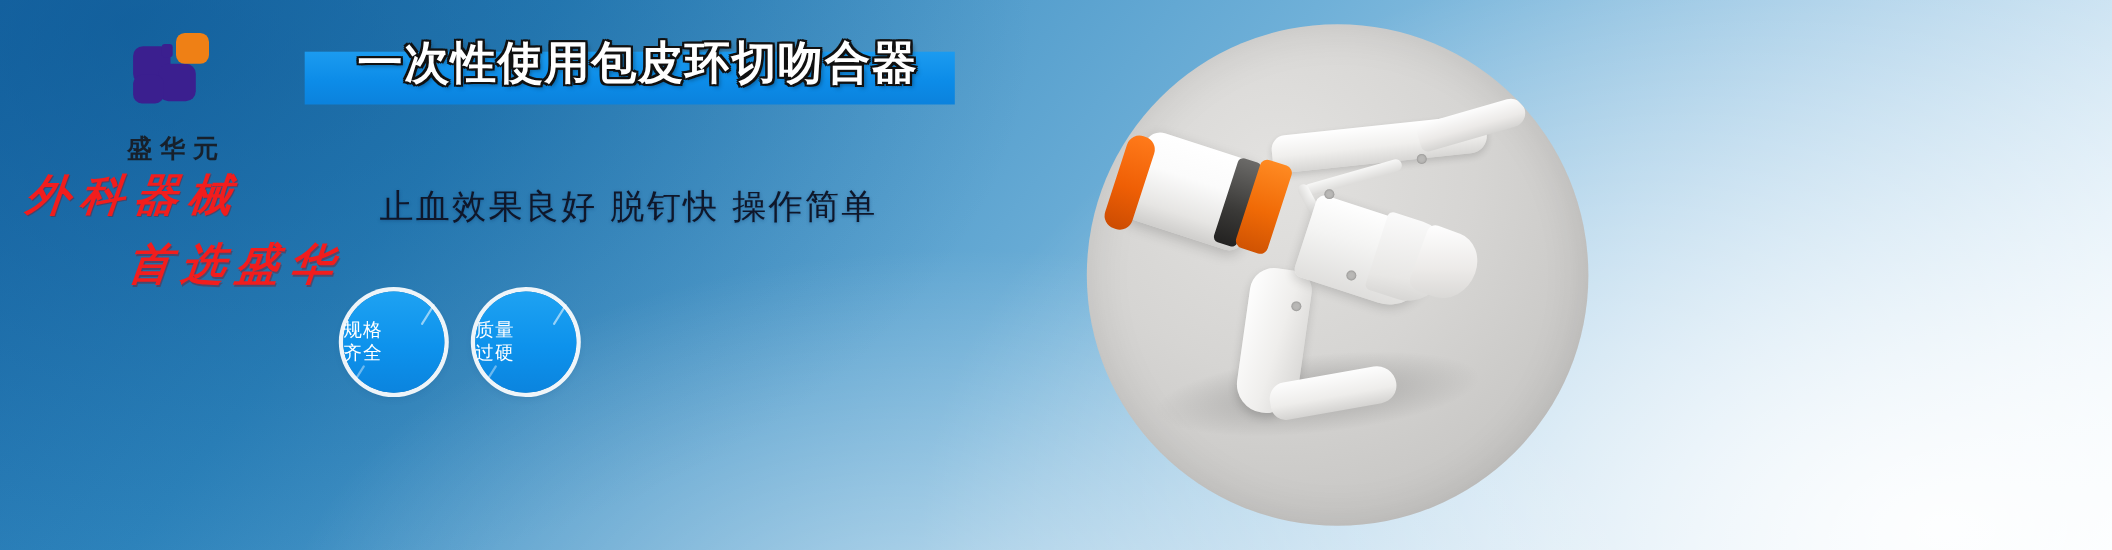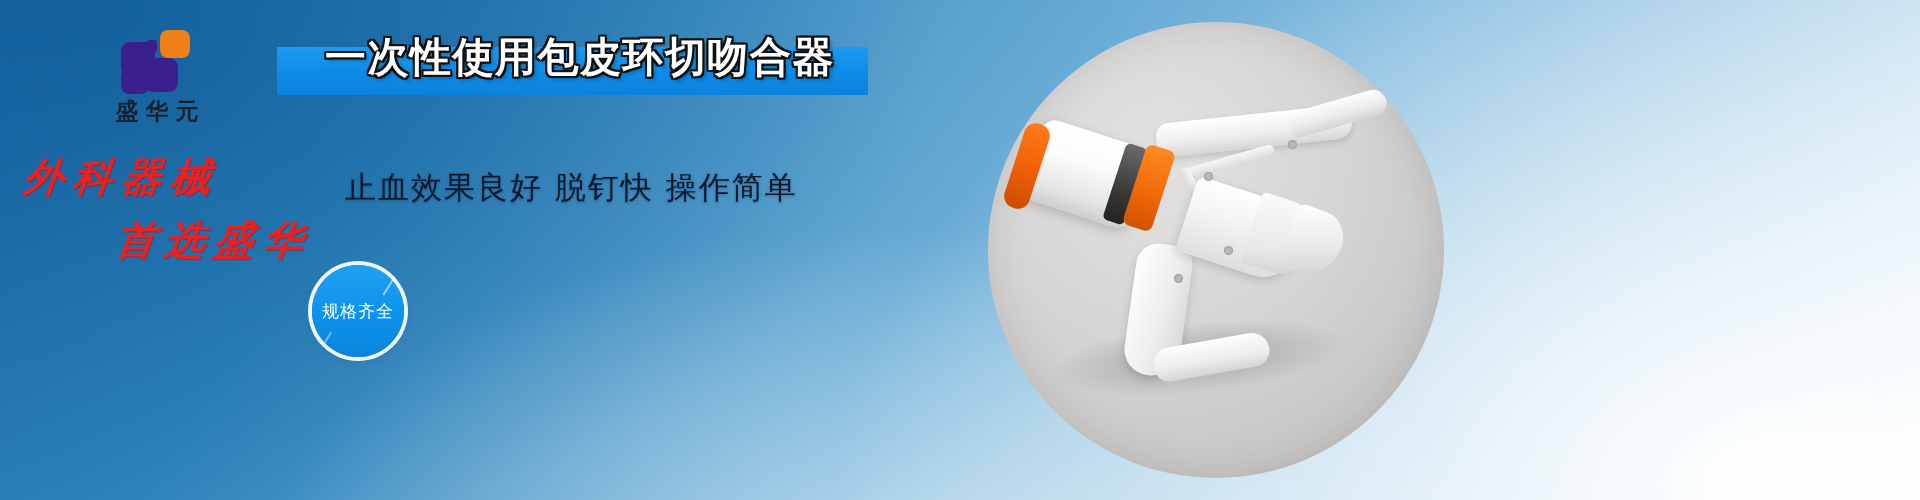--- a/index.html
+++ b/index.html
@@ -26,21 +26,21 @@
   
   .logo-block { position:absolute; left:72px; top:30px; width:170px; text-align:center; }
   .logo-mark { position:relative; width:72px; height:66px; margin:0 auto; }
   .lm { position:absolute; border-radius:9px; }
   .lm-a { left:0;   top:12px; width:34px; height:34px; background:#3b1f8f; }
   .lm-b { left:23px;top:28px; width:34px; height:34px; background:#3b1f8f; }
   .lm-c { left:0;   top:38px; width:28px; height:26px; background:#3b1f8f; border-radius:8px; }
   .lm-d { left:39px;top:0;    width:30px; height:28px; background:#ef8015; border-radius:8px; }
   .lm-e { left:26px;top:10px; width:10px; height:12px; background:#3b1f8f; border-radius:3px; }
   .logo-name {
-    margin-top:0; font-size:23px; font-weight:bold; color:#17202b;
+    margin-top:24px; font-size:23px; font-weight:bold; color:#17202b;
     letter-spacing:7px; text-indent:7px;
     font-family:"DejaVu Sans","Liberation Sans",sans-serif;
   }
 
   
   .title-bar {
     position:absolute; left:277px; top:47px; width:591px; height:48px;
     background:linear-gradient(180deg,#1b9bf0 0%,#0c8ce8 55%,#0b82dd 100%);
   }
   .title-text {
@@ -77,21 +77,21 @@
     font-family:"DejaVu Sans","Liberation Sans",sans-serif;
     text-shadow:0 1px 3px rgba(10,60,110,0.45);
   }
 
   
   .circles { position:absolute; left:312px; top:265px; display:flex; gap:28px; }
   .circle {
     position:relative; width:92px; height:92px; border-radius:50%;
     background:linear-gradient(180deg,#1ea2f2 0%,#0d92ec 55%,#0b84de 100%);
     box-shadow:0 0 0 4px rgba(255,255,255,0.92), 0 3px 8px rgba(20,70,120,0.28);
-    display:flex; align-items:center; justify-content:center;
+    display:flex; flex-direction:column; align-items:flex-start; justify-content:center;
   }
   .circle .ln {
     color:#ffffff; font-size:17px; line-height:21px; letter-spacing:1px;
     font-family:"DejaVu Sans","Liberation Sans",sans-serif;
   }
   .circle::before {
     content:""; position:absolute; right:14px; top:10px;
     width:2px; height:22px; background:rgba(255,255,255,0.55);
     transform:rotate(32deg); border-radius:2px;
   }
@@ -234,20 +234,24 @@
   <span class="l1">外科器械</span>
   <span class="l2">首选盛华</span>
 </div>
 
 <div class="subtitle">止血效果良好 脱钉快 操作简单</div>
 
 <div class="circles">
   <div class="circle">
     <span class="ln">规格</span>
     <span class="ln">齐全</span>
+  </div>
+  <div class="circle">
+    <span class="ln">质量</span>
+    <span class="ln">过硬</span>
   </div>
 </div>
 
 <div class="product">
   <span class="dev dev-shadow"></span>
   <span class="dev dev-arm-top"></span>
   <span class="dev dev-arm-top2"></span>
   <span class="dev dev-arm-bot"></span>
   <span class="dev dev-arm-bot2"></span>
   <span class="dev dev-strut s1"></span>

